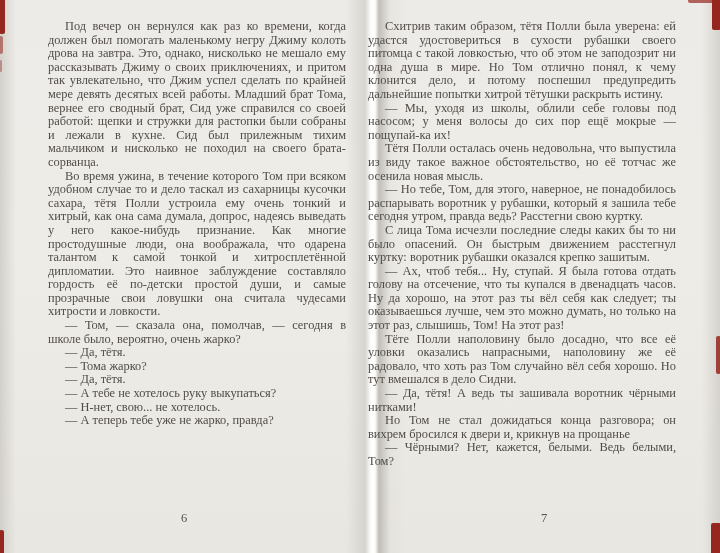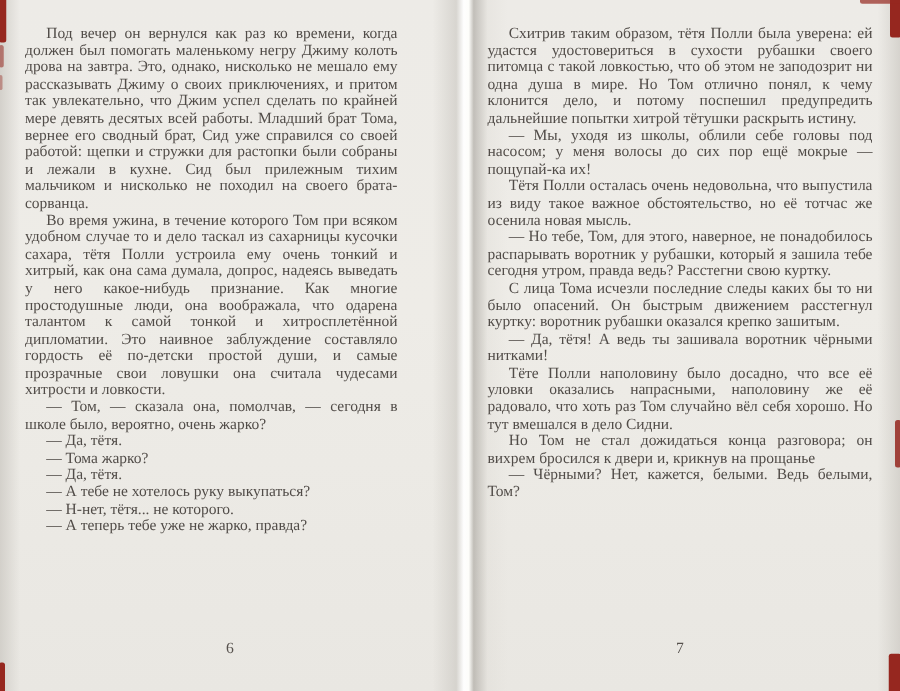--- a/index.html
+++ b/index.html
@@ -27,22 +27,22 @@
   .page {
     position: absolute;
     top: 20px;
     font-size: 12.4px;
     line-height: 13.6px;
     text-align: justify;
     hyphens: auto;
     -webkit-hyphens: auto;
   }
   .page p { margin: 0; text-indent: 17px; }
-  .page-left  { left: 20px;  width: 298px; }
-  .page-right { left: 390px; width: 308px; }
+  .page-left  { left: 48px;  width: 298px; }
+  .page-right { left: 368px; width: 308px; }
   .pagenum {
     position: absolute;
     top: 511px;
     font-size: 12.5px;
     text-align: center;
     color: #56514d;
   }
   .pagenum-left  { left: 35px;  width: 298px; }
   .pagenum-right { left: 390px; width: 308px; }
   
@@ -76,42 +76,43 @@
 
       <p>— Да, тётя.</p>
 
       <p>— Тома жарко?</p>
 
       <p>— Да, тётя.</p>
 
       <p>— А тебе не хотелось руку выкупаться?</p>
 
 
-      <p>— Н-нет, тётя... не которого.</p>
+      <p>— Н-нет, свою... не хотелось.</p>
 
 
       <p>— А теперь тебе уже не жарко, правда?</p>
     </div>
 
   <div class="page page-right">
 
       <p>Схитрив таким образом, тётя Полли была уверена: ей удастся удостовериться в сухости рубашки своего питомца с такой ловкостью, что об этом не заподозрит ни одна душа в мире. Но Том отлично понял, к чему клонится дело, и потому поспешил предупредить дальнейшие попытки хитрой тётушки раскрыть истину.</p>
 
       <p>— Мы, уходя из школы, облили себе головы под насосом; у меня волосы до сих пор ещё мокрые — пощупай-ка их!</p>
 
       <p>Тётя Полли осталась очень недовольна, что выпустила из виду такое важное обстоятельство, но её тотчас же осенила новая мысль.</p>
 
       <p>— Но тебе, Том, для этого, наверное, не понадобилось распарывать воротник у рубашки, который я зашила тебе сегодня утром, правда ведь? Расстегни свою куртку.</p>
 
       <p>С лица Тома исчезли последние следы каких бы то ни было опасений. Он быстрым движением расстегнул куртку: воротник рубашки оказался крепко зашитым.</p>
 
+      <p>— Ах, чтоб тебя... Ну, ступай. Я была готова отдать голову на отсечение, что ты купался в двенадцать часов. Ну да хорошо, на этот раз ты вёл себя как следует; ты оказываешься лучше, чем это можно думать, но только на этот раз, слышишь, Том! На этот раз!</p>
+
+      <p>Тёте Полли наполовину было досадно, что все её уловки оказались напрасными, наполовину же её радовало, что хоть раз Том случайно вёл себя хорошо. Но тут вмешался в дело Сидни.</p>
 
       <p>— Да, тётя! А ведь ты зашивала воротник чёрными нитками!</p>
-
-      <p>Тёте Полли наполовину было досадно, что все её уловки оказались напрасными, наполовину же её радовало, что хоть раз Том случайно вёл себя хорошо. Но тут вмешался в дело Сидни.</p>
 
       <p>Но Том не стал дожидаться конца разговора; он вихрем бросился к двери и, крикнув на прощанье</p>
 
       <p>— Чёрными? Нет, кажется, белыми. Ведь белыми, Том?</p>
     </div>
 
   <div class="pagenum pagenum-left">6</div>
 
   <div class="pagenum pagenum-right">7</div>
 

